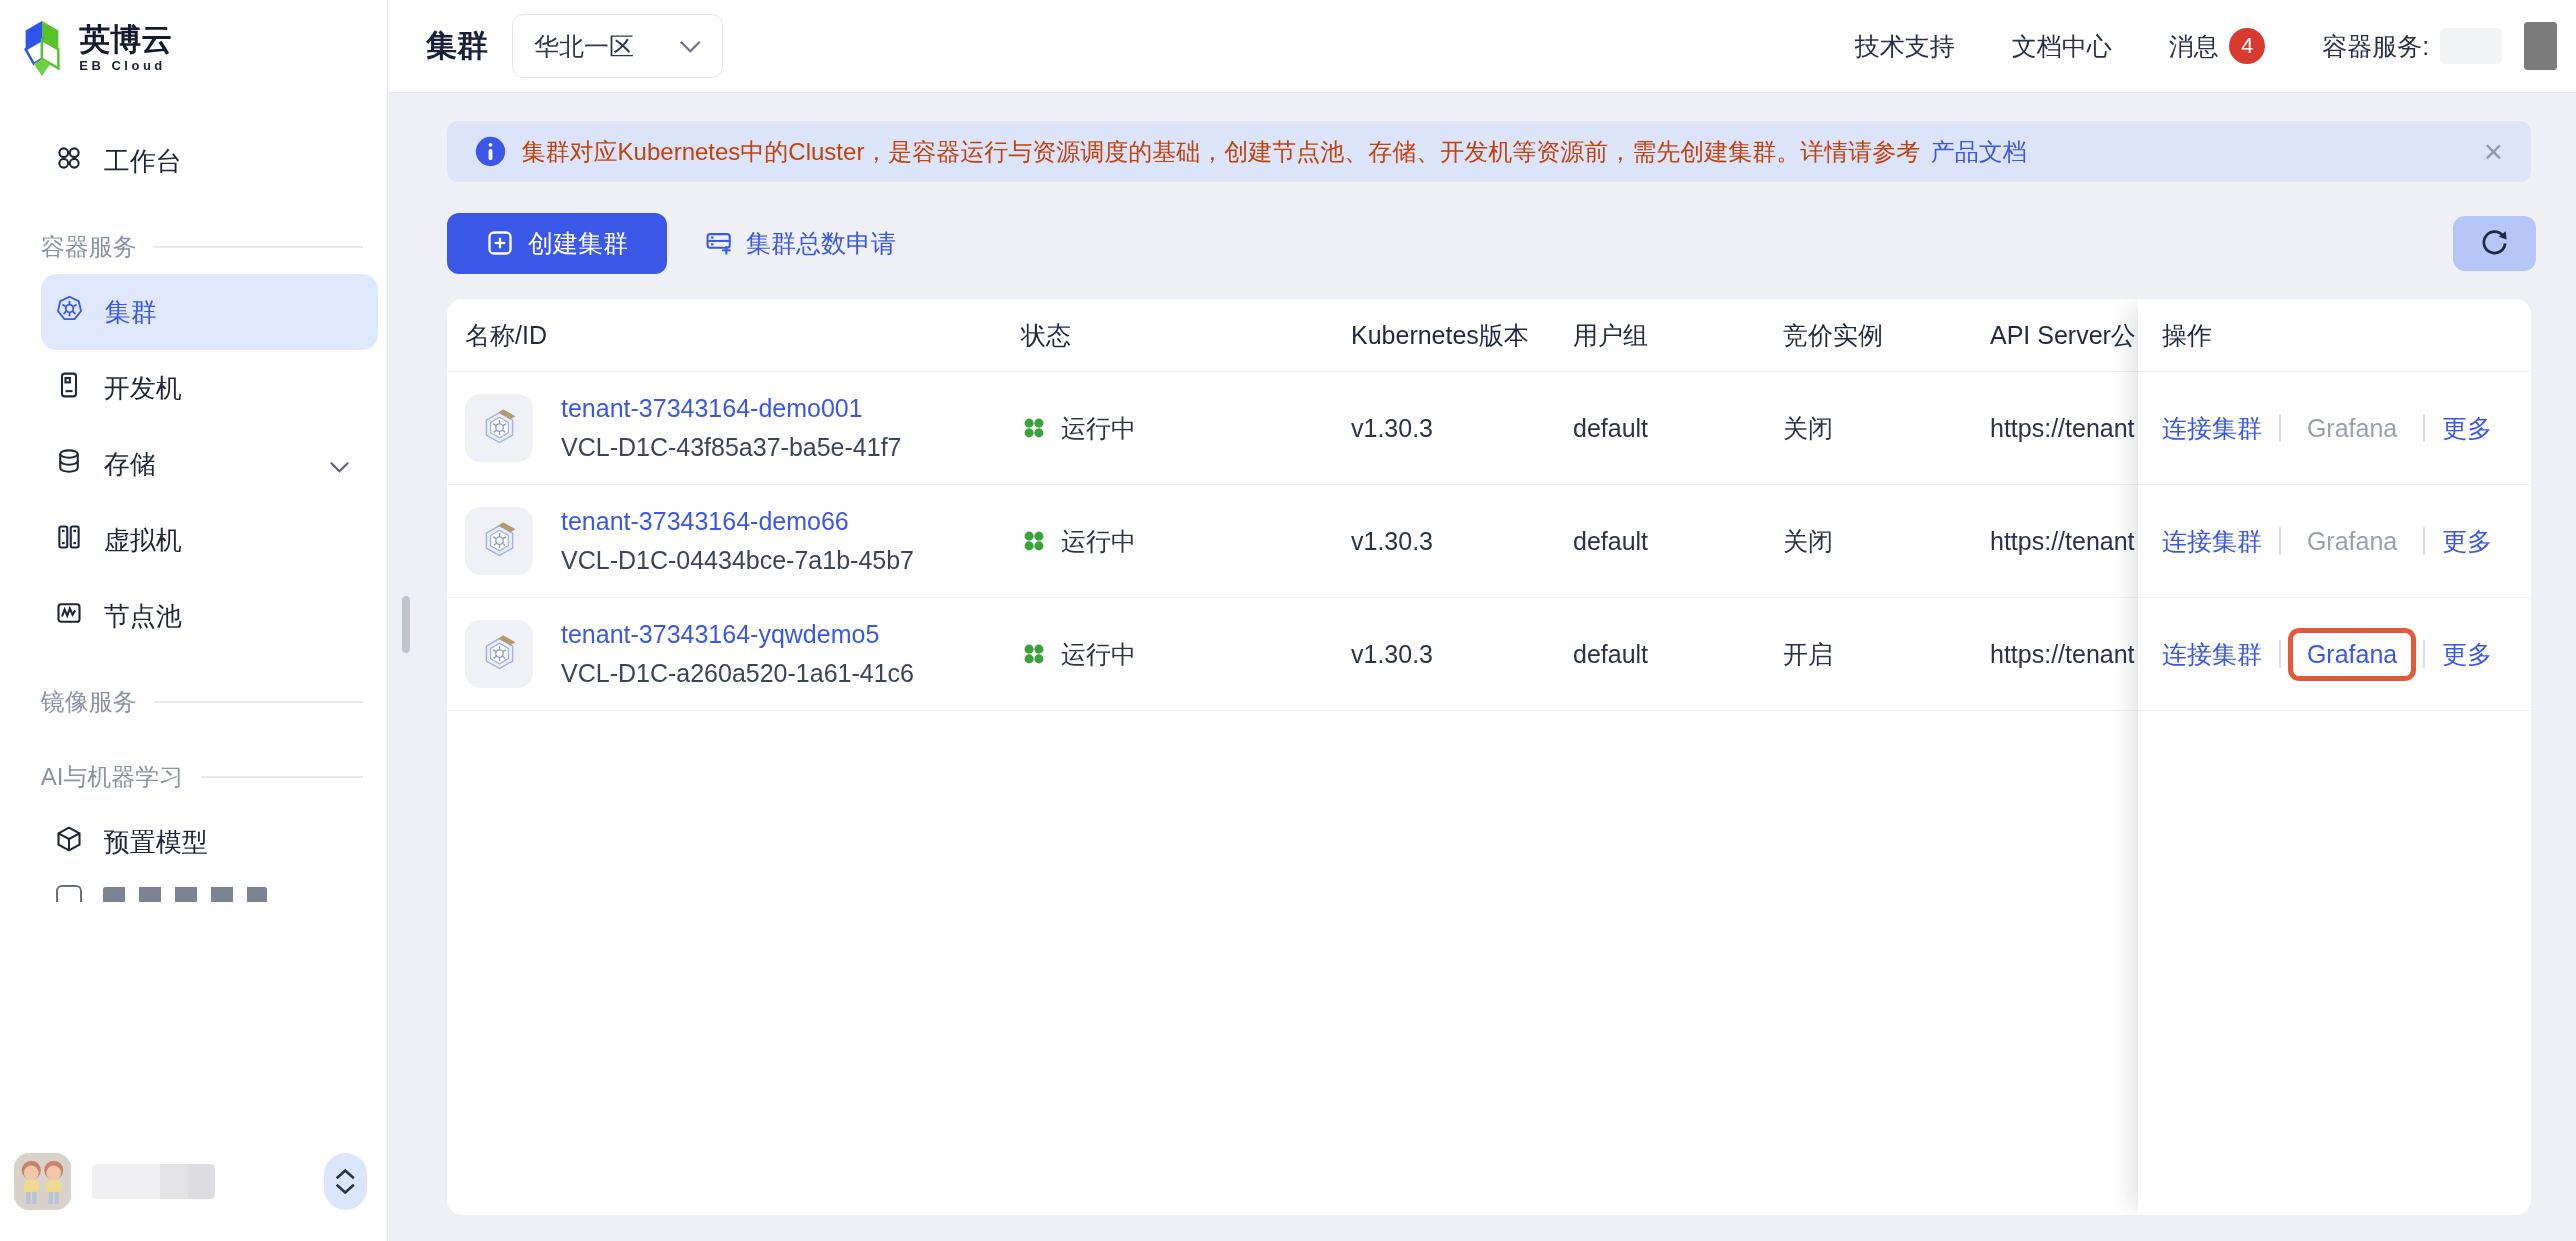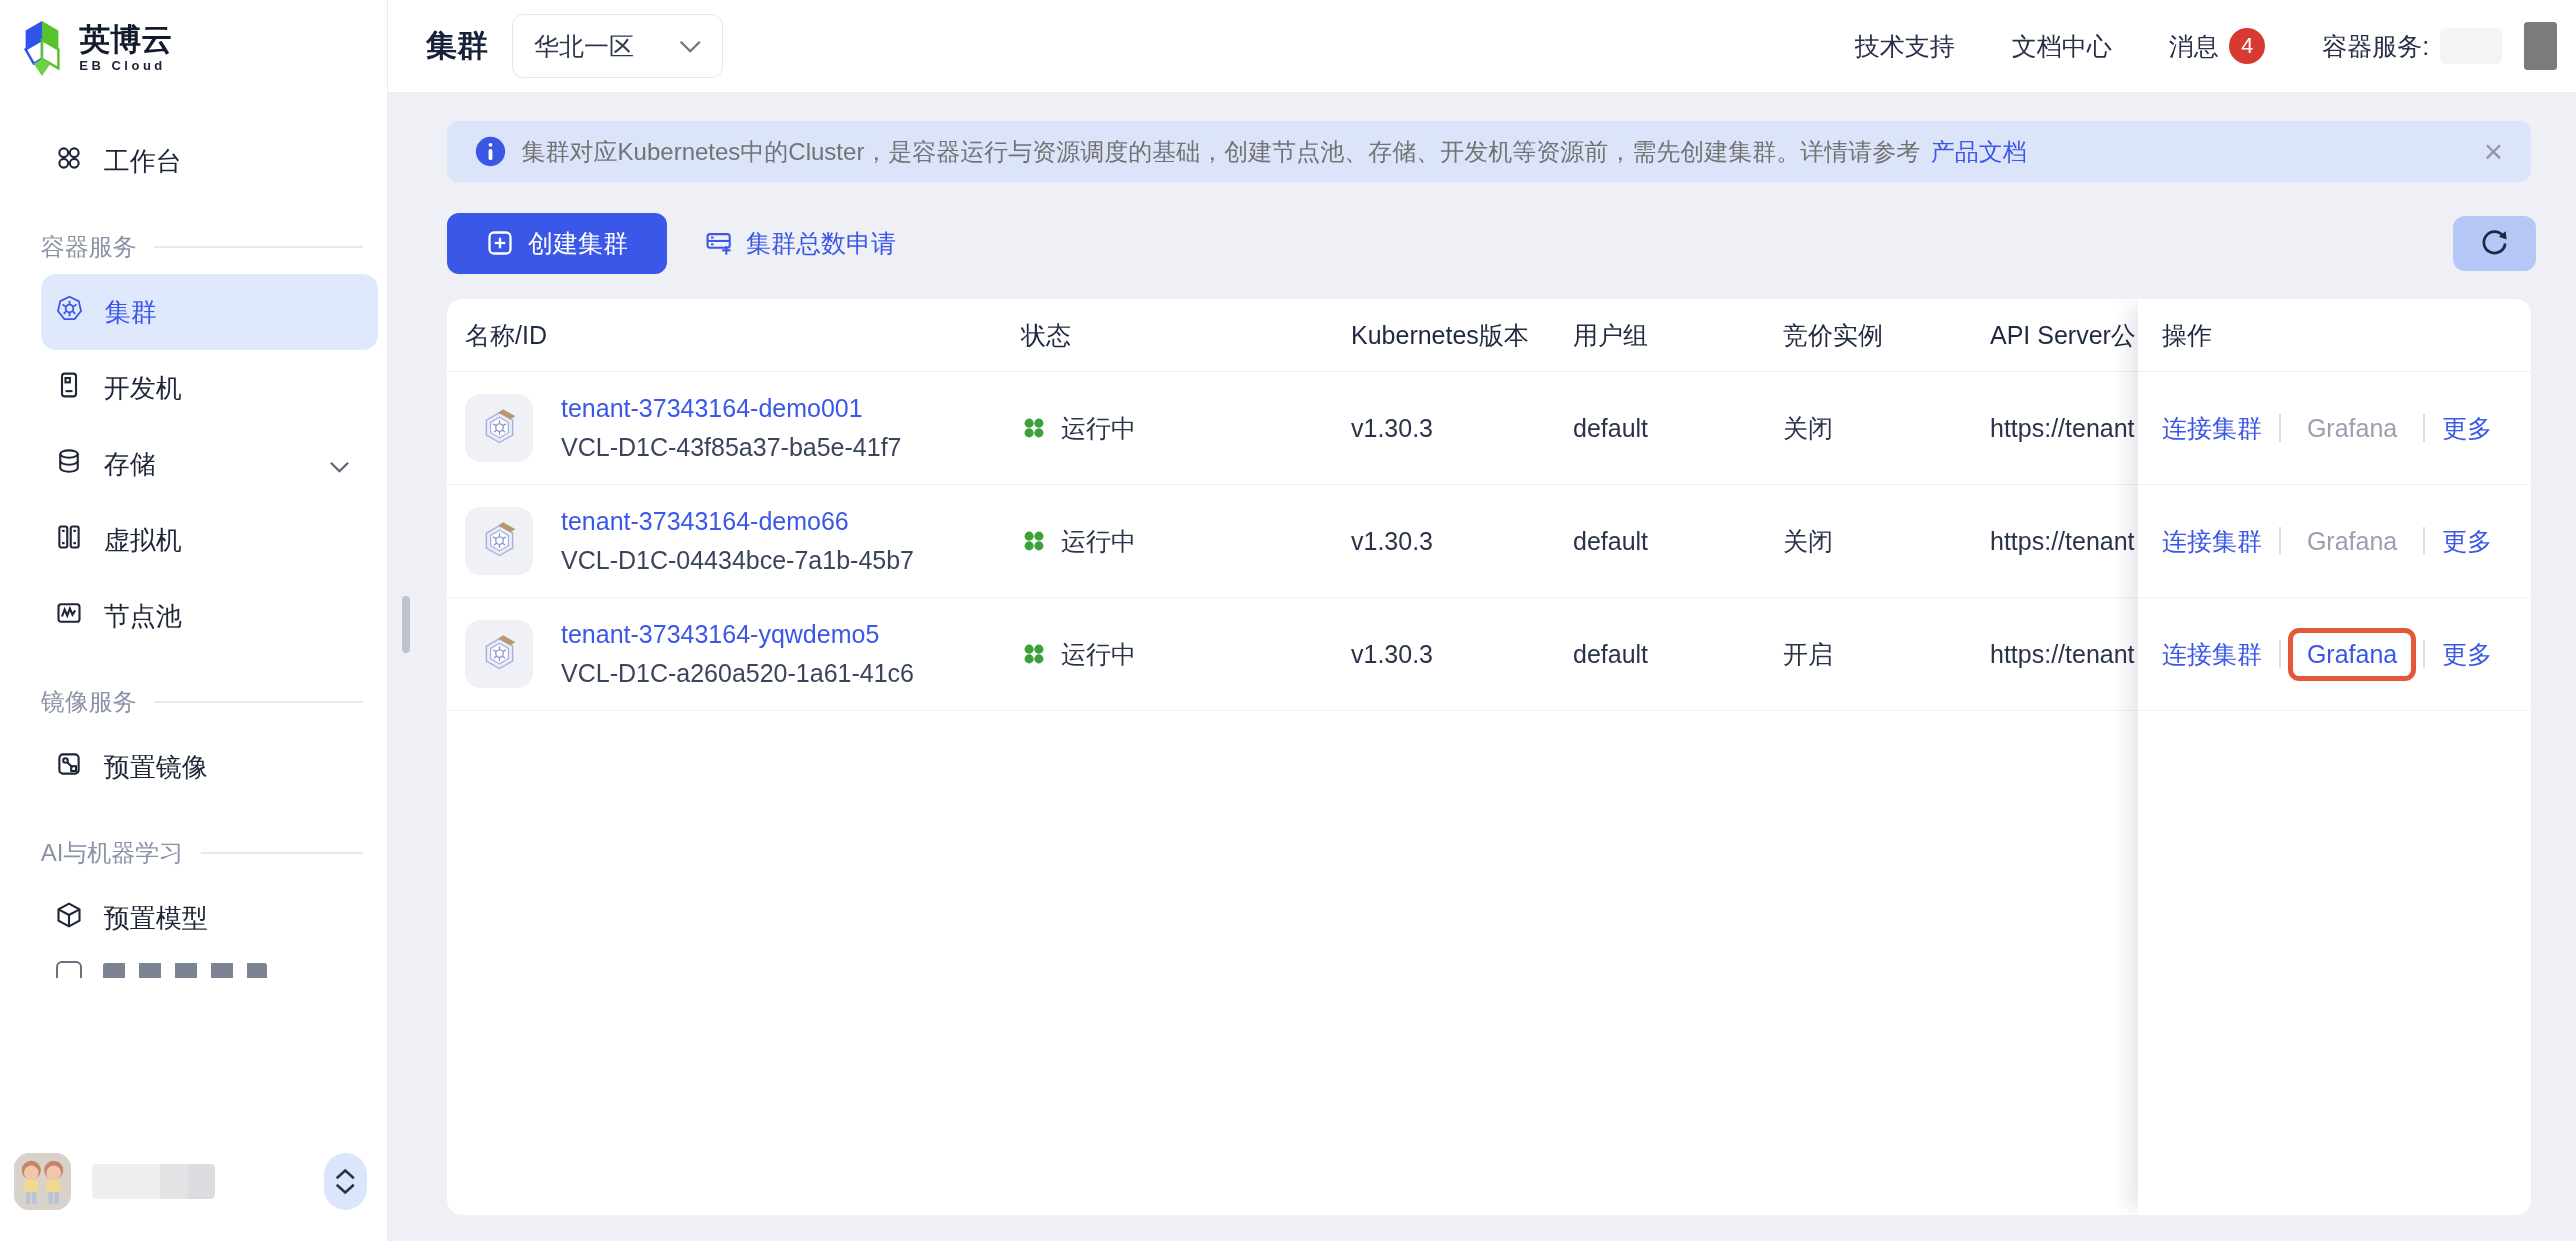--- a/index.html
+++ b/index.html
@@ -56,21 +56,21 @@
            display:flex; align-items:center; justify-content:center; margin-left:10.4px; }
   .balance { display:flex; align-items:center; margin-left:57px; font-size:25px; color:#273047; }
   .balance-blur { width:62px; height:36px; background:#f3f4f6; border-radius:5.2px; margin-left:10.4px; }
   .tb-avatar { width:33px; height:48px; background:#7b7b7b; border-radius:3.5px; margin-left:22.5px; cursor:pointer; }
 
   
   .main { position:absolute; left:388px; top:93px; right:0; bottom:0; background:#eef0f5; overflow:hidden; }
 
   .banner { position:absolute; left:59px; right:45px; top:28px; height:61px; background:#dce4fa;
             border-radius:11.3px; display:flex; align-items:center; padding:0 28px; }
-  .banner-text { font-size:24px; color:#737373; margin-left:15.6px; white-space:nowrap; overflow:hidden; }
+  .banner-text { font-size:24px; color:#c2410c; margin-left:15.6px; white-space:nowrap; overflow:hidden; }
   .banner-link { font-size:24px; color:#3b57e8; margin-left:10.4px; cursor:pointer; white-space:nowrap; }
   .banner-close { margin-left:auto; font-size:33px; color:#9298a8; cursor:pointer; line-height:1; }
 
   .toolbar { position:absolute; left:59px; right:40px; top:119px; height:62px; display:flex; align-items:center; }
   .btn-create { width:220px; height:61px; border-radius:12px; background:#3b57e8; color:#fff; font-size:25px;
                 display:flex; align-items:center; justify-content:center; gap:14px; cursor:pointer; border:none; }
   .link-quota { display:flex; align-items:center; gap:12px; color:#3b57e8; font-size:25px;
                 margin-left:38px; cursor:pointer; }
   .btn-refresh { margin-left:auto; width:83px; height:55px; border-radius:12px; background:#b6c6f6;
                  display:flex; align-items:center; justify-content:center; cursor:pointer; border:none; }
@@ -209,31 +209,20 @@
           </svg>
         </span>
         <span>节点池</span>
       </div>
 
       <div class="nav-section">
         <span>镜像服务</span>
         <span class="line"></span>
       </div>
 
-      <div class="nav-item">
-        <span>
-          <svg width="28" height="28" viewBox="0 0 32 32" fill="none" stroke="#1d2636" stroke-width="2.4">
-            <rect x="5" y="5" width="22" height="22" rx="4"></rect>
-            <circle cx="12" cy="12" r="2.6"></circle>
-            <line x1="14" y1="14" x2="20" y2="20"></line>
-            <rect x="18.5" y="18.5" width="5.5" height="5.5"></rect>
-          </svg>
-        </span>
-        <span>预置镜像</span>
-      </div>
 
 
       <div class="nav-section">
         <span>AI与机器学习</span>
         <span class="line"></span>
       </div>
 
       <div class="nav-item">
         <span>
           <svg width="28" height="28" viewBox="0 0 32 32" fill="none" stroke="#1d2636" stroke-width="2.4">

